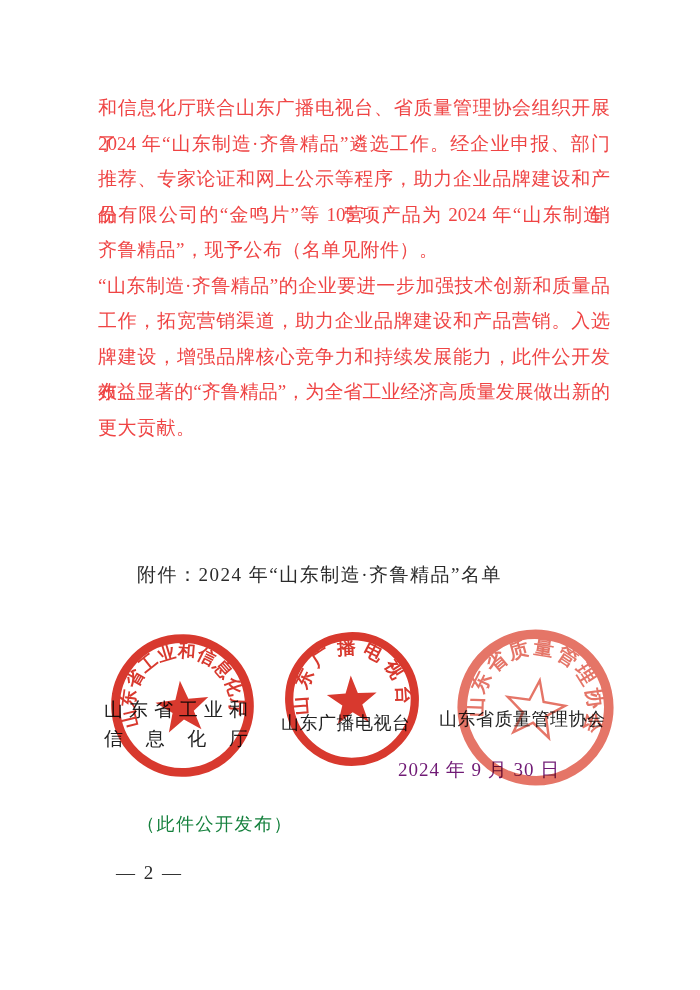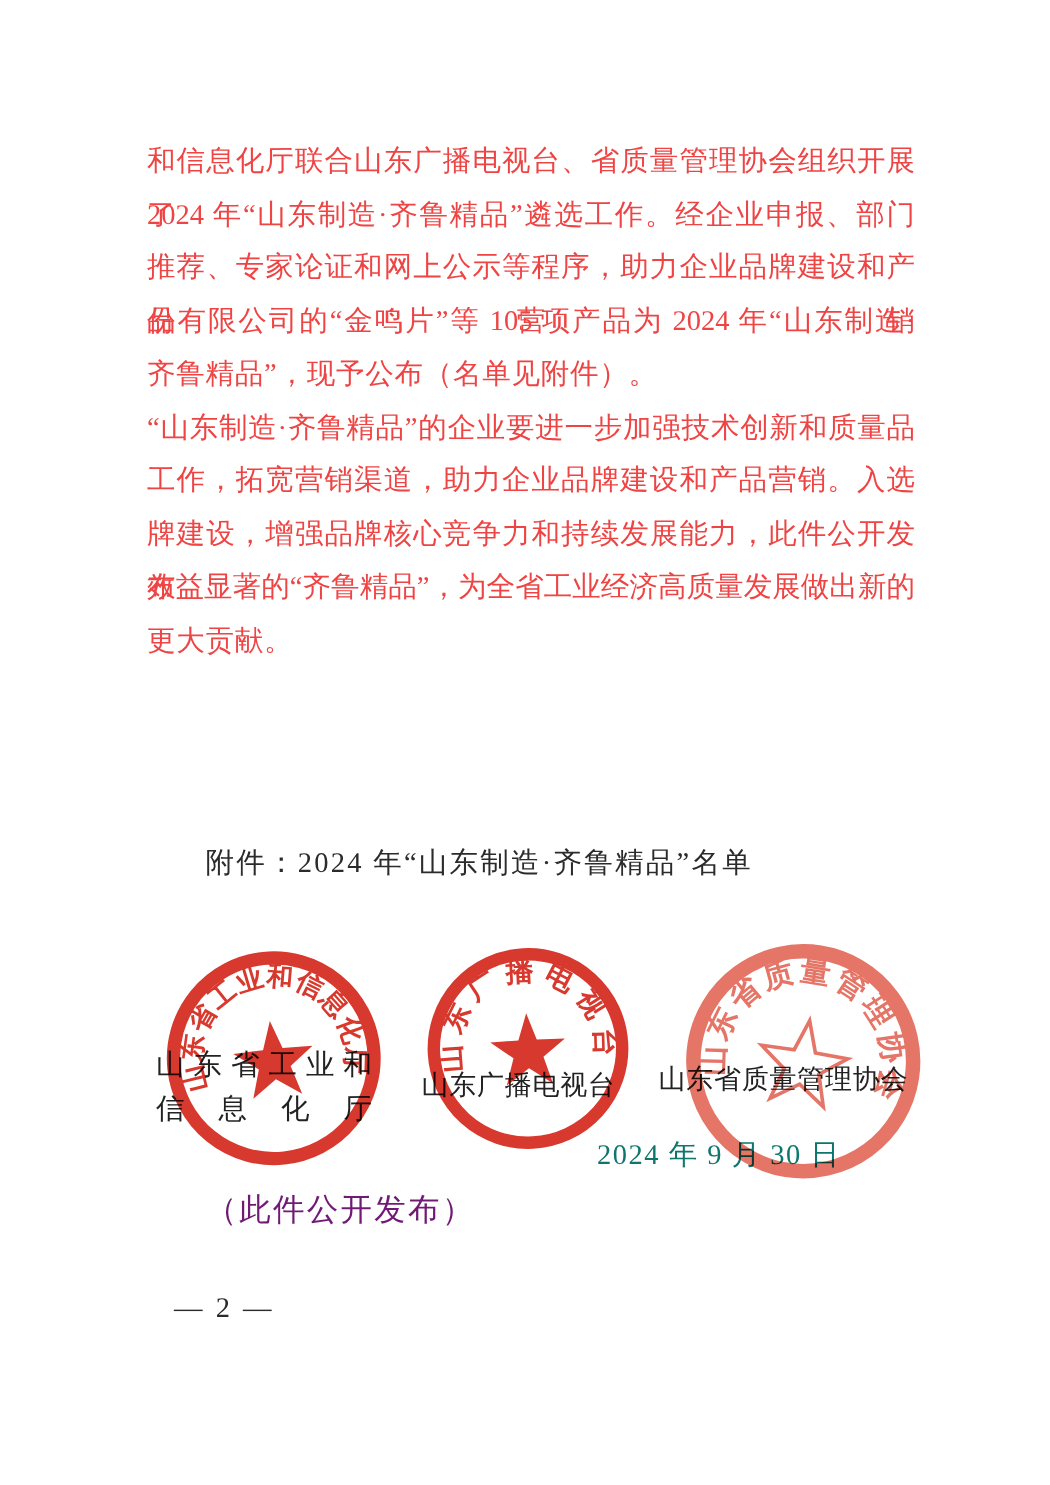--- a/index.html
+++ b/index.html
@@ -24,22 +24,22 @@
   .line.indent { padding-left:39px; }
   .attachment {
     position:absolute; left:137px; top:562px;
     font-size:19px; letter-spacing:1.5px; color:#2b2b2b;
   }
   .sig { position:absolute; font-size:19px; color:#222; z-index:1; }
   .sig-left-1 { left:104px; top:697px; width:144px; text-align:justify; text-align-last:justify; }
   .sig-left-2 { left:104px; top:726px; width:144px; text-align:justify; text-align-last:justify; }
   .sig-mid   { left:281px; top:711px; font-size:18px; letter-spacing:0.5px; }
   .sig-right { left:439px; top:707px; font-size:18px; letter-spacing:0.5px; }
-  .doc-date  { position:absolute; left:398px; top:757px; font-size:19px; letter-spacing:1px; color:#0f766e; z-index:1; }
-  .release   { position:absolute; left:137px; top:792px; font-size:21px; letter-spacing:1.5px; color:#701a75; }
+  .doc-date  { position:absolute; left:398px; top:757px; font-size:19px; letter-spacing:1px; color:#701a75; z-index:1; }
+  .release   { position:absolute; left:137px; top:812px; font-size:18px; letter-spacing:1.5px; color:#15803d; }
   .pagenum   { position:absolute; left:116px; top:862px; font-size:19px; letter-spacing:2px; color:#2b2b2b; }
   .stamp {
     position:absolute;
     mix-blend-mode:multiply;
     z-index:2;
   }
   .stamp svg { display:block; width:100%; height:100%; }
   .stamp-1 { left:109px; top:632px; width:147px; height:147px; transform:rotate(-6deg); opacity:0.92; }
   .stamp-2 { left:283px; top:630px; width:138px; height:138px; transform:rotate(-3deg); opacity:0.92; }
   .stamp-3 { left:455px; top:627px; width:161px; height:161px; transform:rotate(9deg); opacity:0.75; }

